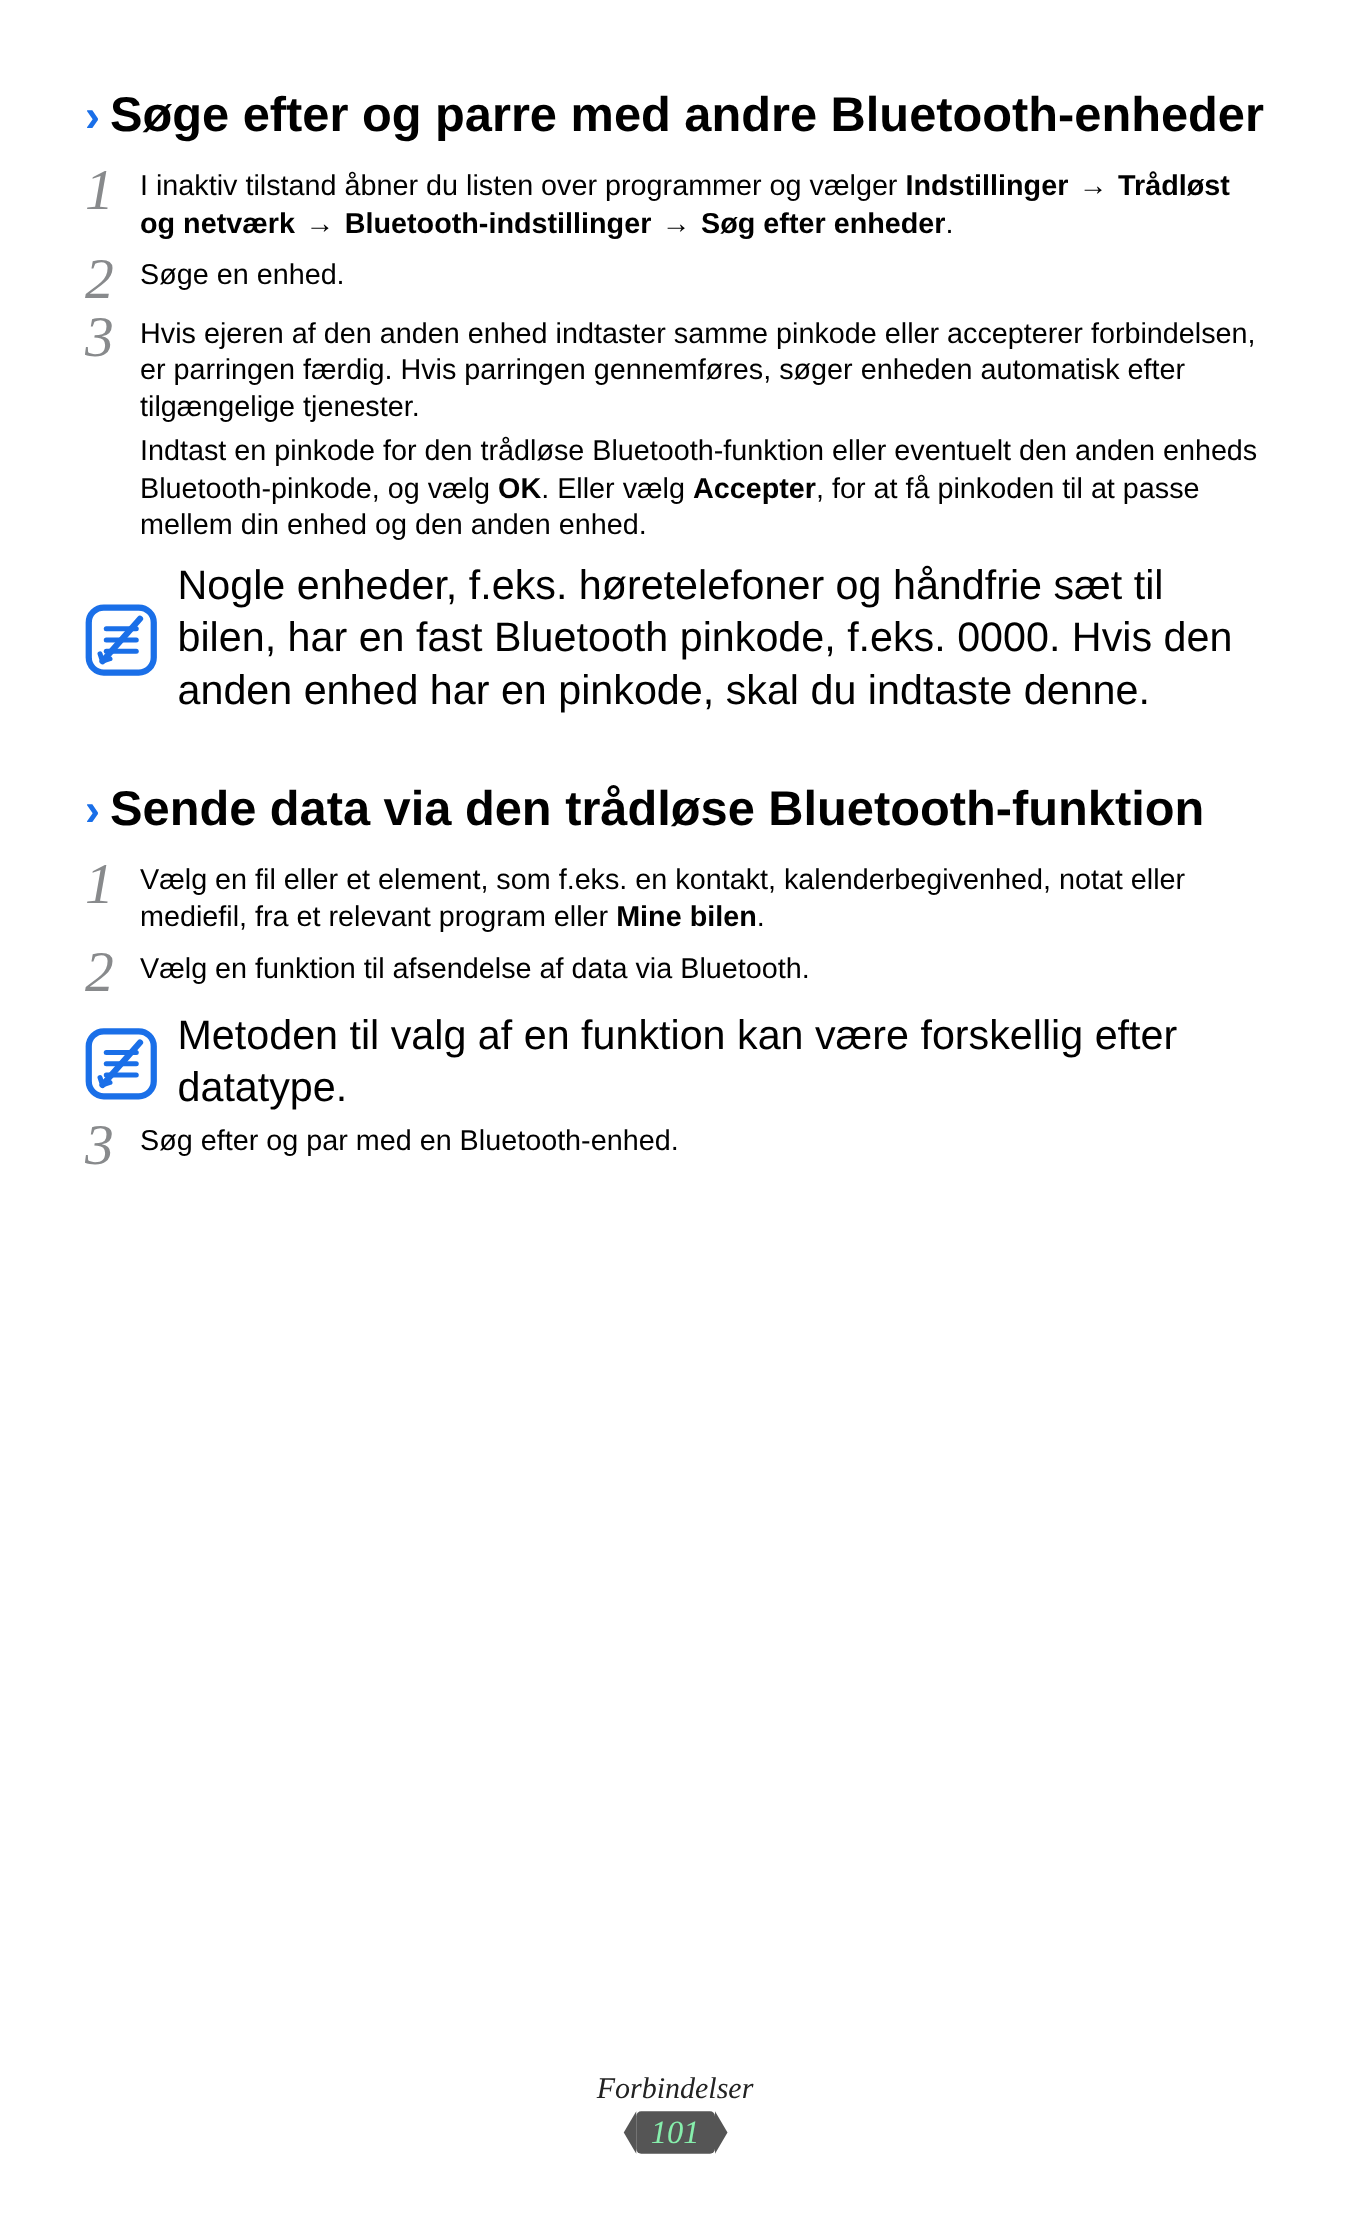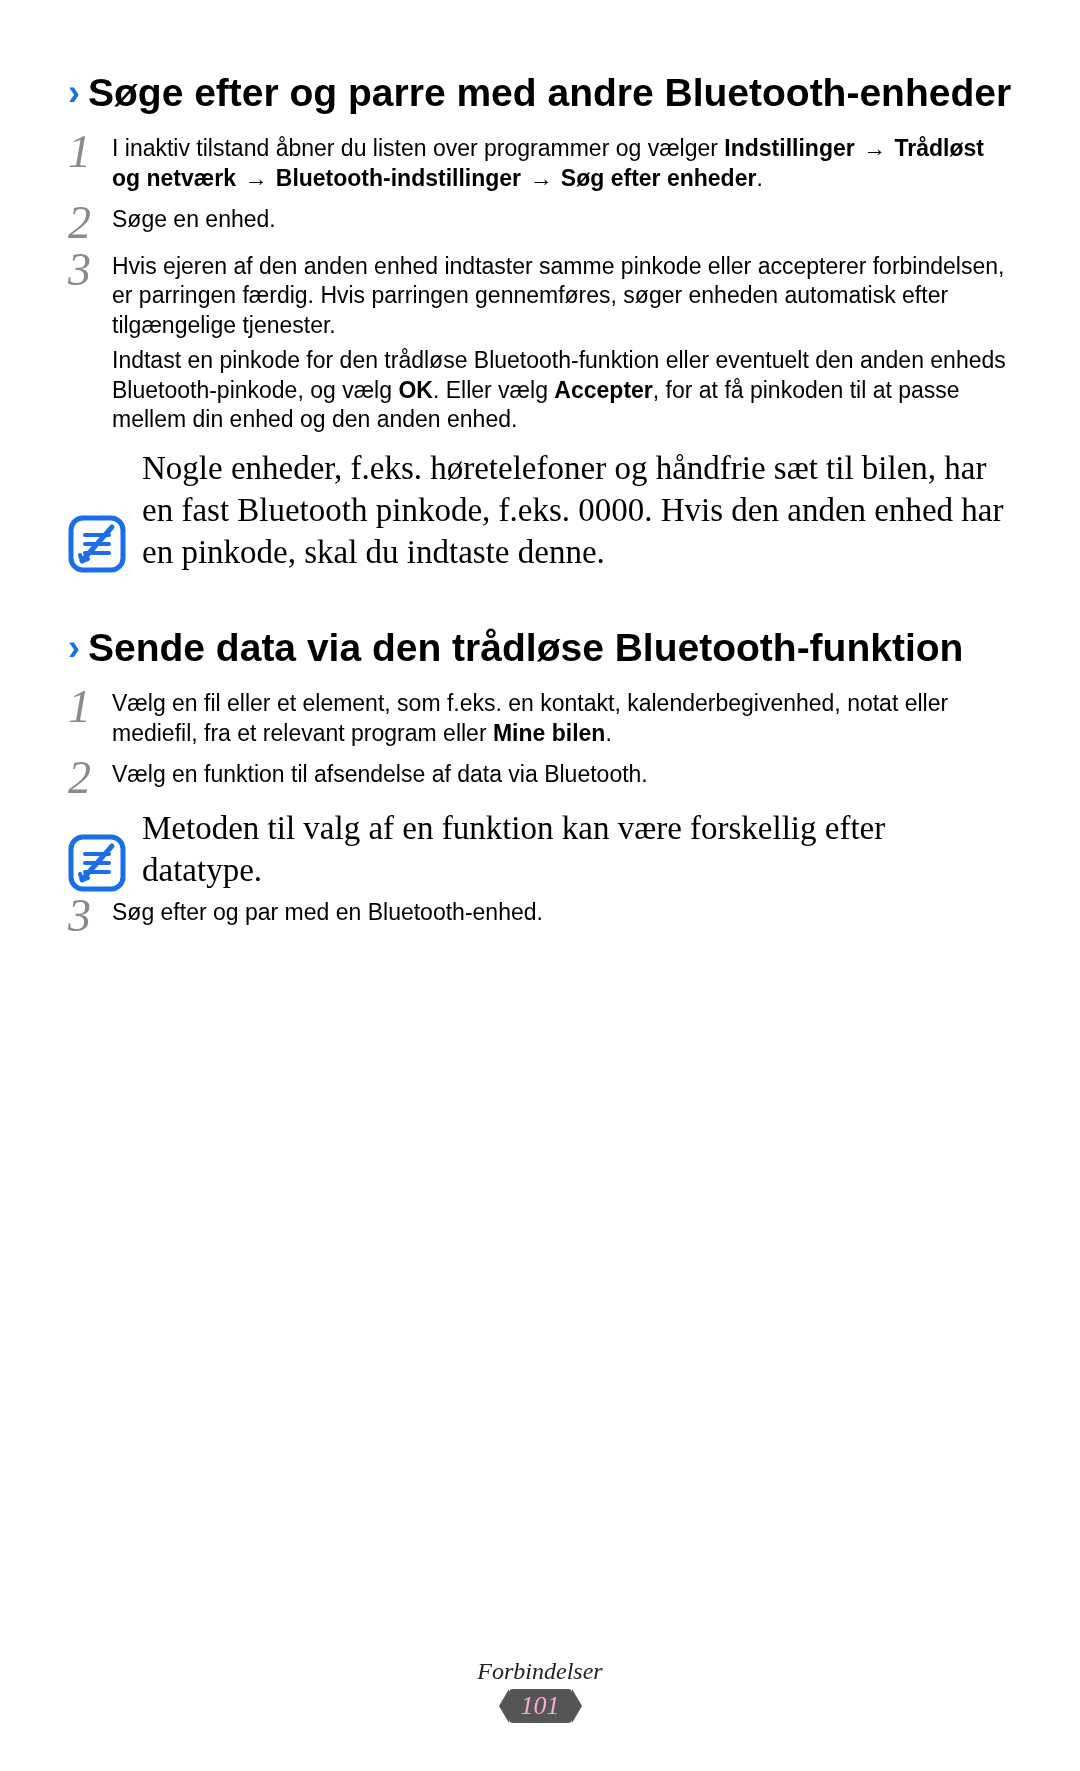--- a/index.html
+++ b/index.html
@@ -57,23 +57,22 @@
   }
   .step .body p { margin: 0 0 6px 0; }
   .bold { font-weight: 700; }
   .arrow {
     font-weight: 400;
     display: inline-block;
     padding: 0 2px;
   }
   .note {
     display: flex;
-    align-items: flex-end;
+    align-items: center;
     margin: 0 0 6px 0;
-    font-family: Liberation Serif, serif;
   }
   .note-icon {
     width: 58px;
     height: 58px;
     flex: 0 0 58px;
     margin-right: 16px;
     margin-top: 4px;
   }
   .note-icon svg { display: block; }
   .note-text {
@@ -93,21 +92,21 @@
     font-family: Georgia, "Times New Roman", serif;
     font-size: 24px;
     color: #222;
     margin-bottom: 4px;
   }
   .footer-page {
     display: inline-block;
     font-style: italic;
     font-family: Georgia, "Times New Roman", serif;
     font-size: 26px;
-    color: #f9a8d4;
+    color: #86efac;
     background: #555;
     padding: 2px 12px 2px 12px;
     border-radius: 4px;
     position: relative;
   }
   .footer-page::before,
   .footer-page::after {
     content: "";
     position: absolute;
     top: 0;

